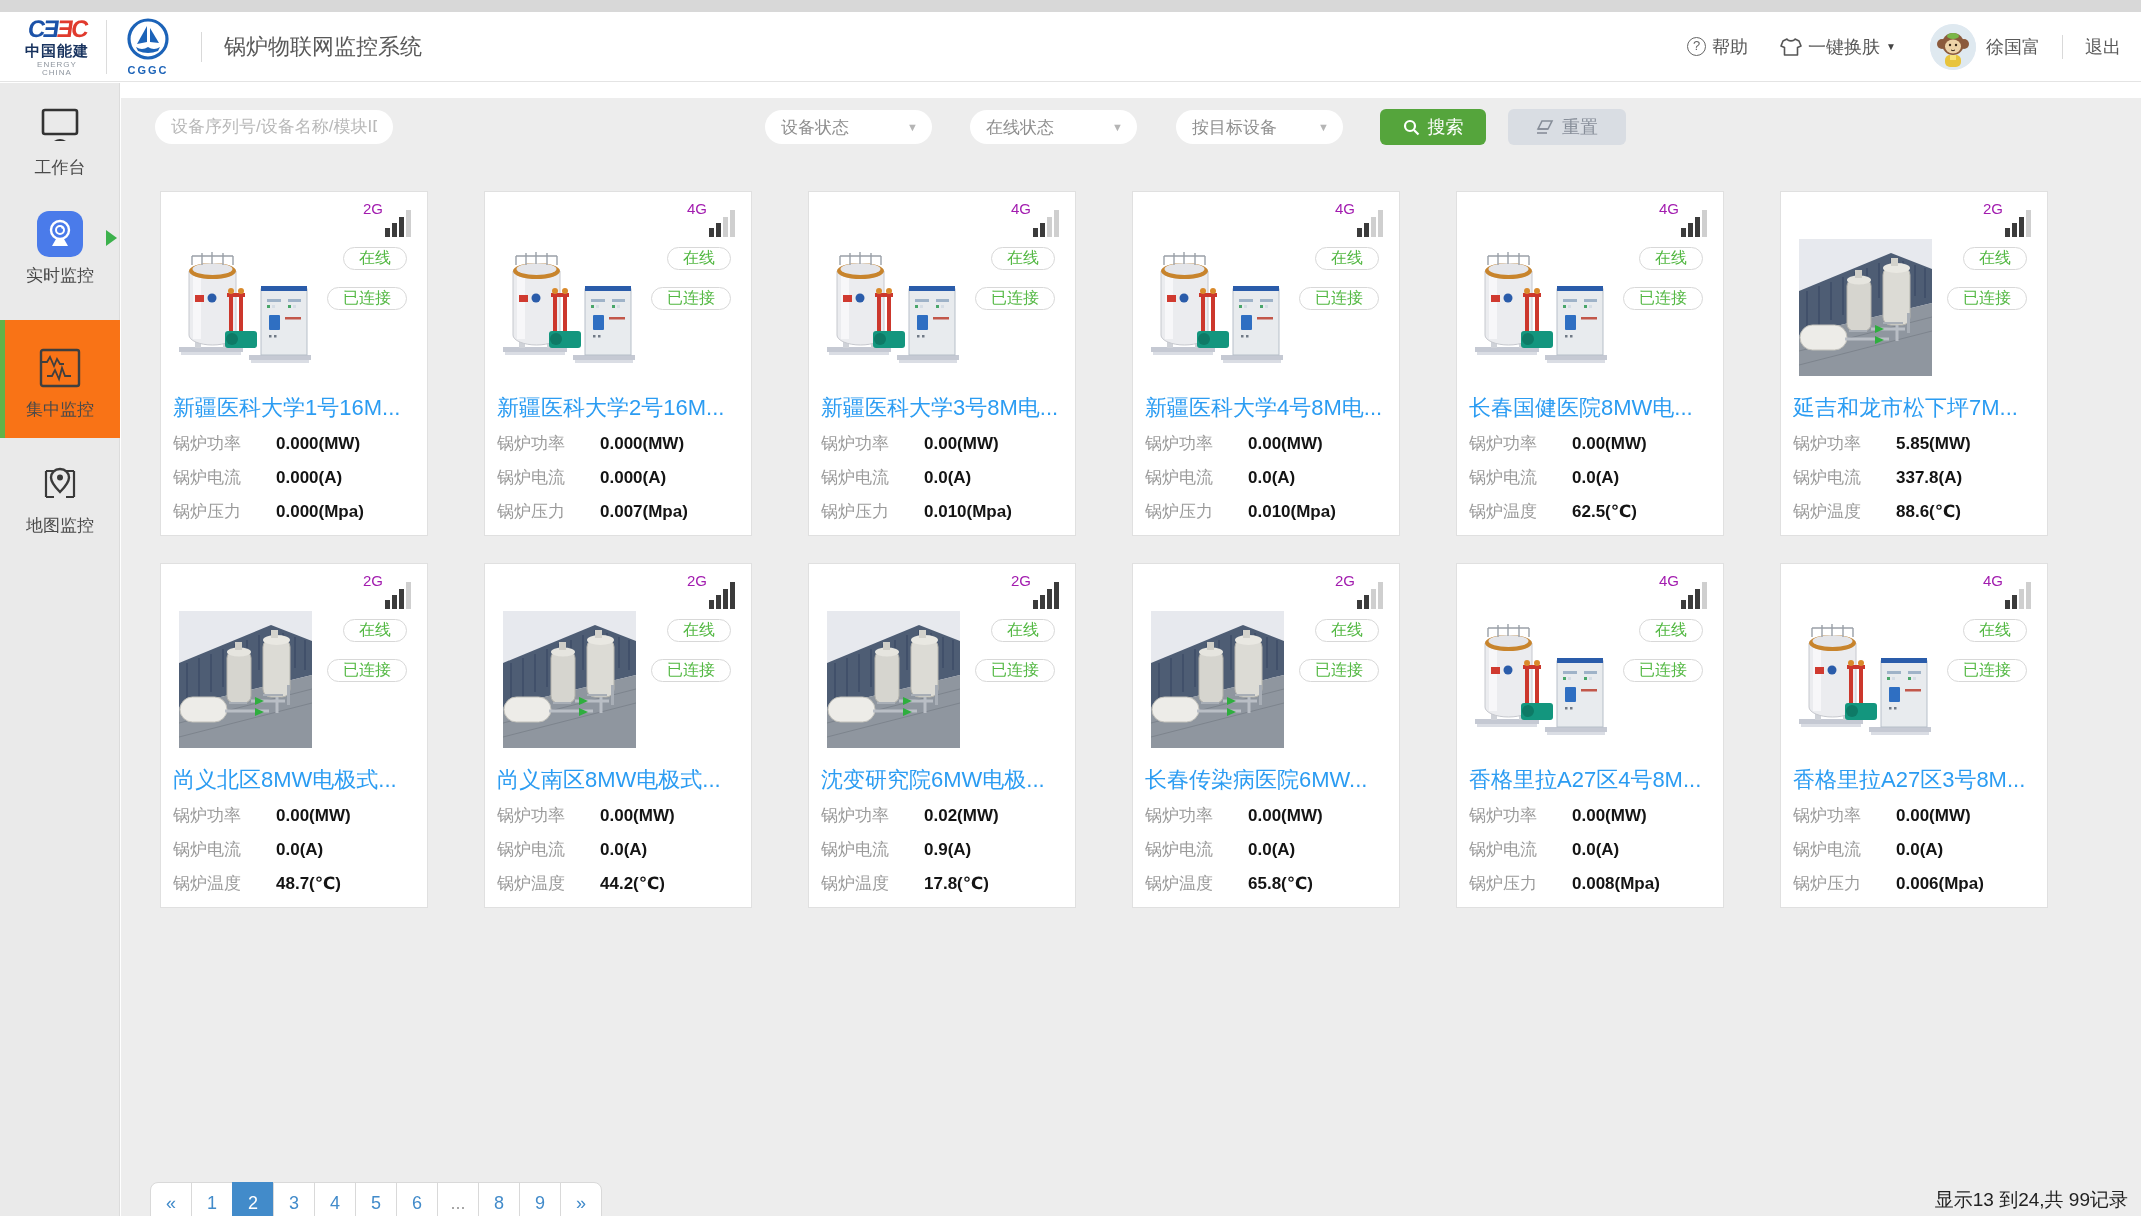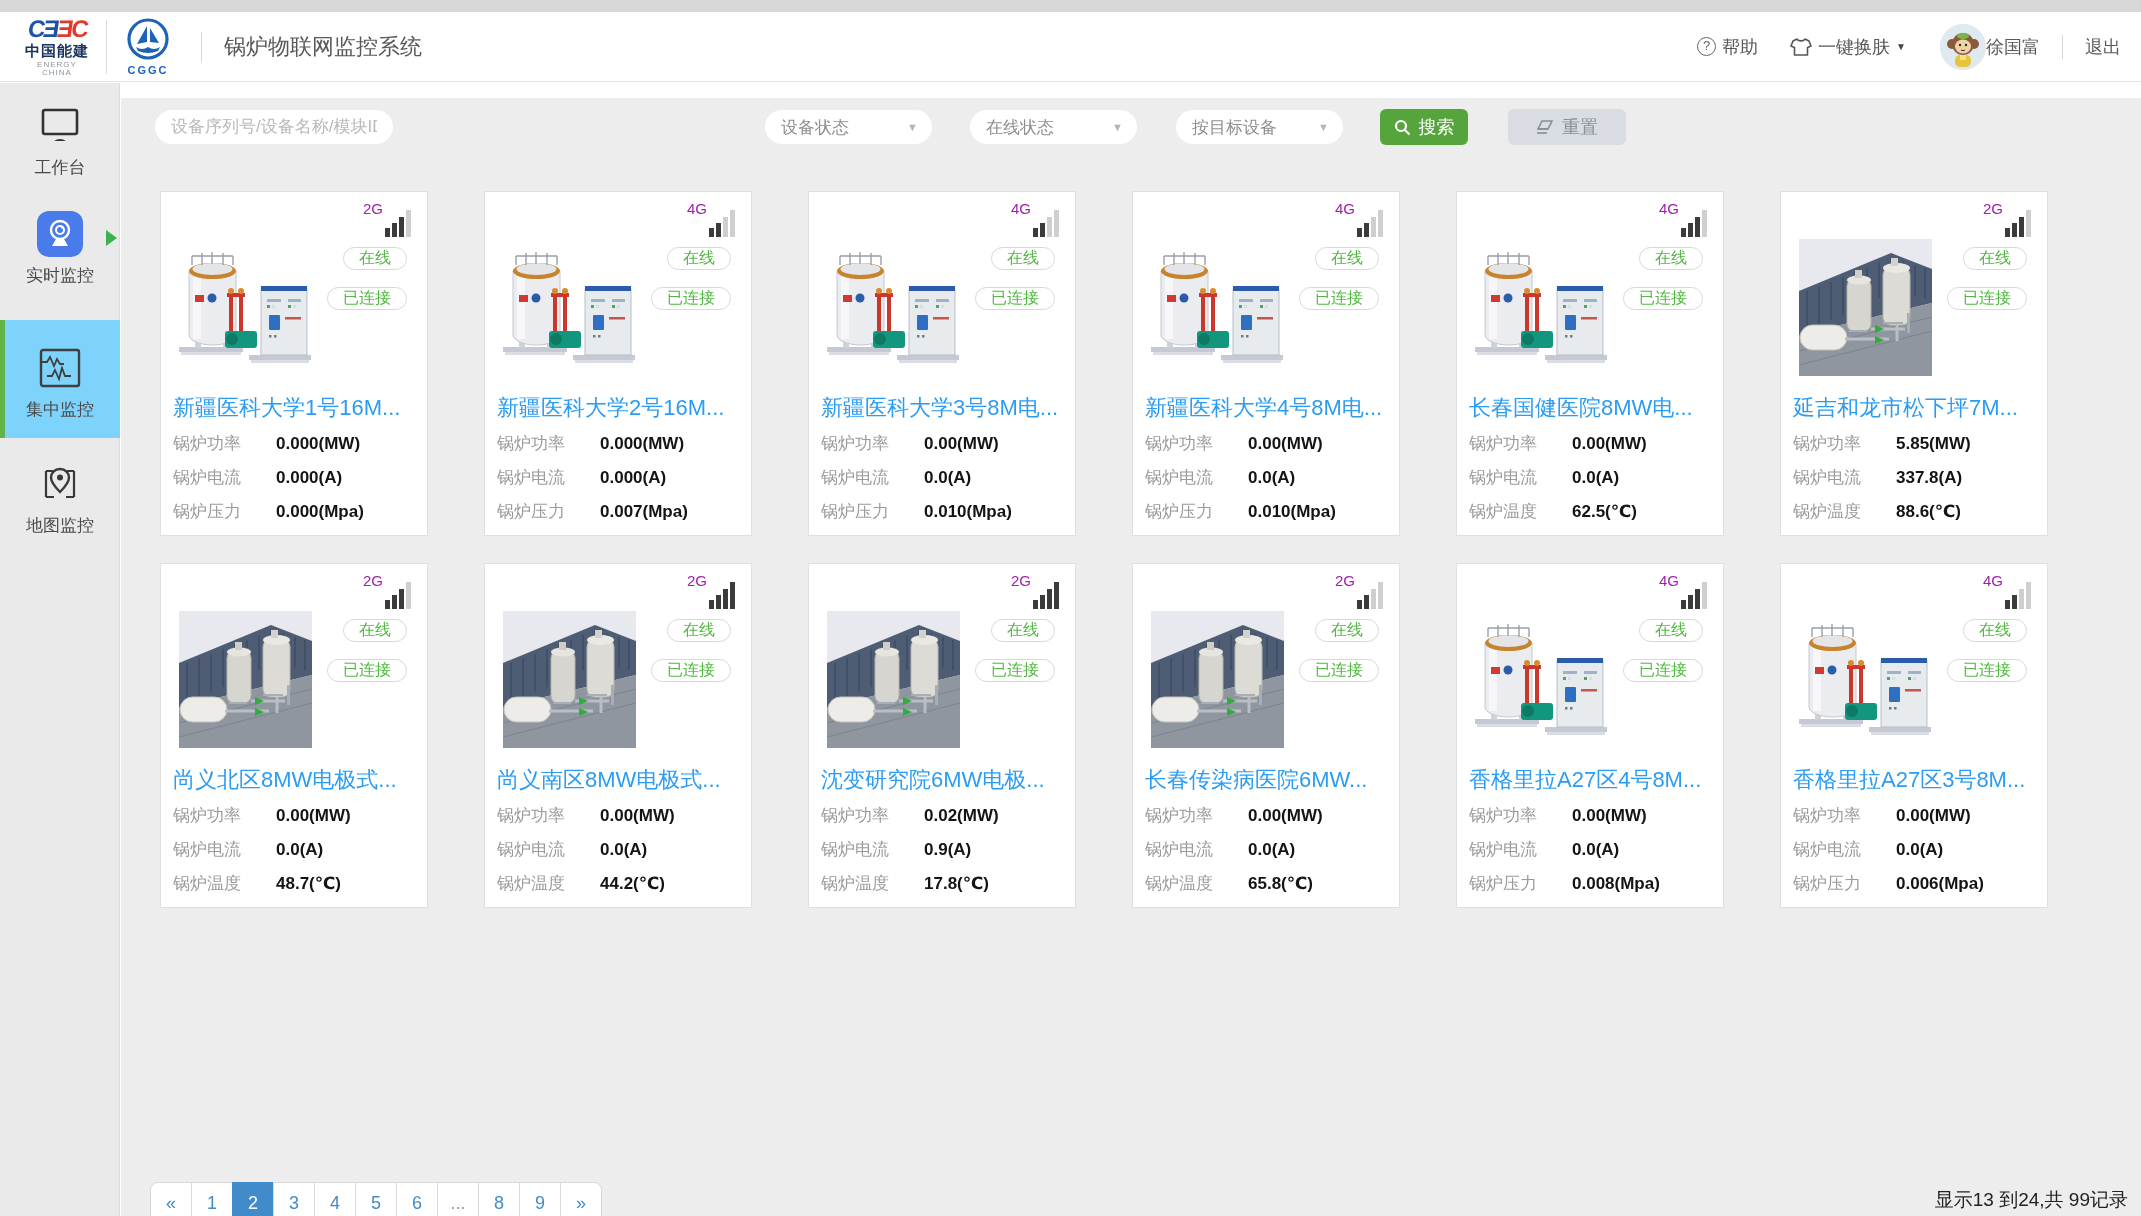--- a/index.html
+++ b/index.html
@@ -23,31 +23,31 @@
   .hdr-div2 { width:1px; height:30px; background:#d9d9d9; margin:0 0 0 24px; }
   .page-title { font-size:22px; color:#595959; margin-left:22px; }
   .hdr-right { margin-left:auto; margin-right:20px; display:flex; align-items:center; font-size:18px; color:#595959; }
   .hdr-item { display:flex; align-items:center; cursor:pointer; }
   .help-circle { width:19px; height:19px; border:1.5px solid #666; border-radius:50%;
     font-size:13px; line-height:16px; text-align:center; color:#666; margin-right:6px; }
   .skin { margin-left:32px; }
   .skin svg { margin-right:6px; }
   .caret { font-size:10px; color:#444; margin-left:6px; }
   .avatar { width:46px; height:46px; border-radius:50%; overflow:hidden; background:#dfe9f2; margin-left:34px; cursor:pointer; }
-  .uname { margin-left:0; }
+  .uname { margin-left:10px; }
   .hdr-div3 { width:1px; height:24px; background:#d9d9d9; margin:0 22px; }
   .logout { cursor:pointer; }
   
   aside.sidebar { position:absolute; top:83px; left:0; width:120px; height:1133px;
     background:#eaeaea; border-right:1px solid #dcdcdc; z-index:8; }
   .sb-item { position:absolute; left:0; width:120px; text-align:center; cursor:pointer; }
   .sb-icon { height:48px; display:flex; align-items:center; justify-content:center; }
   .sb-label { font-size:17px; color:#4a4a4a; margin-top:6px; }
   #sb-0 { top:19px; } #sb-1 { top:127px; } #sb-3 { top:377px; }
-  #sb-2 { top:237px; height:118px; background:#7dd3fc; padding-top:24px; }
+  #sb-2 { top:237px; height:118px; background:#f97316; padding-top:24px; }
   #sb-2::before { content:""; position:absolute; left:0; top:0; width:5px; height:118px; background:#62b348; }
   .cam-app { width:46px; height:46px; background:#4a7bea; border-radius:12px; display:flex; align-items:center; justify-content:center; }
   .rt-arrow { position:absolute; right:3px; top:20px; width:0; height:0;
     border-left:11px solid #3cb14c; border-top:8px solid transparent; border-bottom:8px solid transparent; }
   
   .main { position:absolute; top:83px; left:121px; width:2020px; height:1133px; background:#fff; }
   .graybg { position:absolute; top:15px; left:0; width:2020px; height:1118px; background:#ededed; }
   
   .field { position:absolute; top:27px; height:34px; background:#fff; border-radius:17px; font-size:17px; z-index:2; }
   input.field { border:none; outline:none; padding:0 16px; color:#555; }
@@ -57,21 +57,21 @@
     transform:rotate(45deg); margin-top:-5px; }
   .tri-gray { color:#b5b5b5; font-size:11px; }
   #f-kw { left:34px; width:238px; }
   #f-org { left:279px; width:345px; }
   #f-dev { left:644px; width:167px; }
   #f-onl { left:849px; width:167px; }
   #f-tgt { left:1055px; width:167px; }
   .btn { position:absolute; top:26px; height:36px; border:none; border-radius:6px; font-size:18px;
     display:flex; align-items:center; justify-content:center; gap:8px; cursor:pointer; z-index:2;
     font-family:"Liberation Sans","DejaVu Sans",sans-serif; }
-  #btn-search { left:1259px; width:88px; background:#55a53c; color:#fff; }
+  #btn-search { left:1259px; width:106px; background:#55a53c; color:#fff; }
   #btn-reset { left:1387px; width:118px; background:#d9dde3; color:#878e99; }
   
   .grid { position:absolute; left:39px; top:108px; display:grid;
     grid-template-columns:repeat(6,268px); gap:27px 56px; z-index:2; }
   .card { position:relative; width:268px; height:345px; background:#fff; border:1px solid #e0e0e0; cursor:pointer; }
   .signal { position:absolute; right:16px; top:8px; display:flex; align-items:flex-start; }
   .signal .net { font-size:15px; color:#a21caf; }
   .bars { display:flex; align-items:flex-end; gap:2px; margin-top:10px; margin-left:2px; height:27px; }
   .bars i { width:5px; background:#cfcfcf; display:block; }
   .bars i:nth-child(1){height:9px} .bars i:nth-child(2){height:14px}

